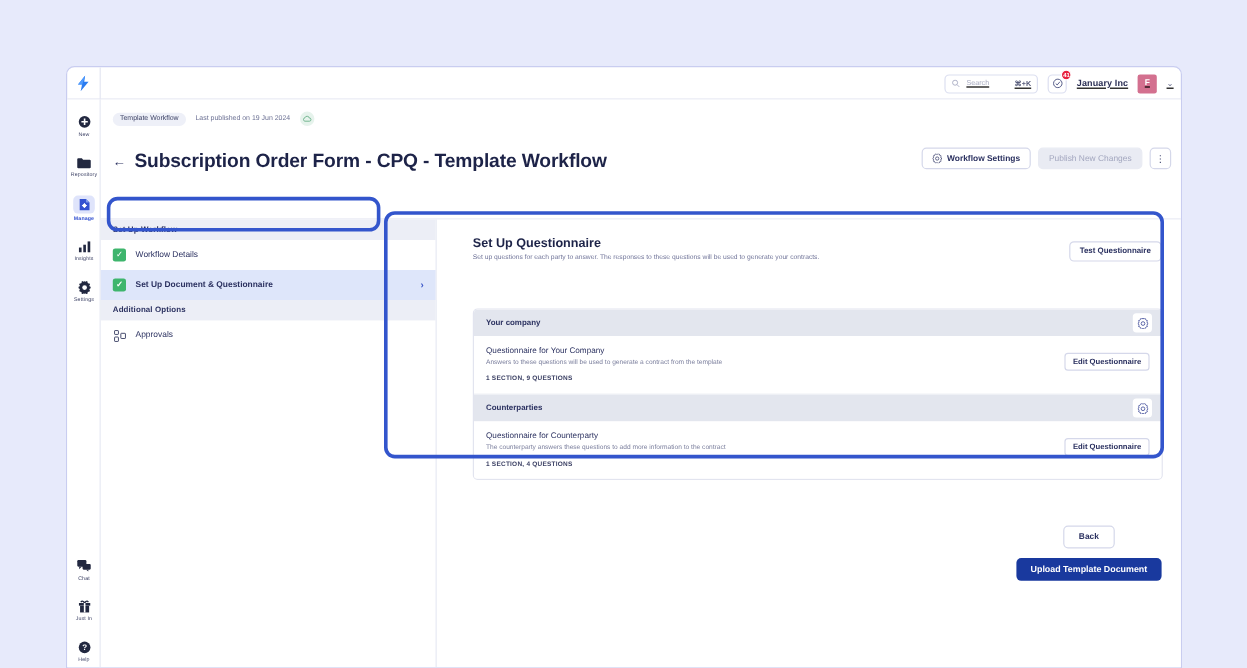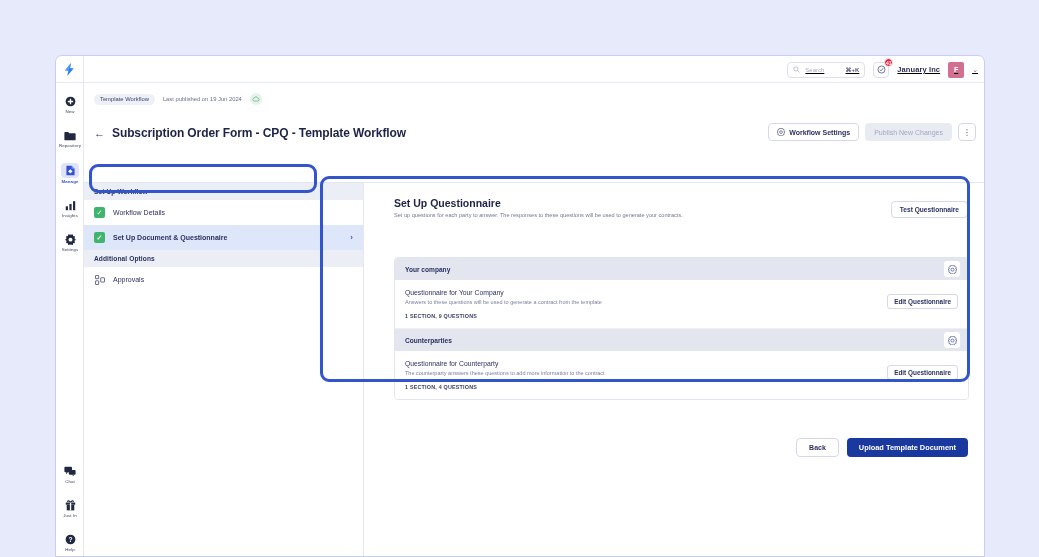--- a/index.html
+++ b/index.html
@@ -85,21 +85,21 @@
     background: #eef0f8; color: #3a3f63; border-radius: 9px;
     font-size: 5.8px; padding: 2.5px 6px; white-space: nowrap;
   }
   .pub-text { font-size: 5.8px; color: #6b7093; white-space: nowrap; }
   .cloud-ic {
     width: 12px; height: 12px; border-radius: 50%; background: #e6f3ec;
     display: flex; align-items: center; justify-content: center;
   }
   .title-row { position: absolute; left: 10px; top: 43px; display: flex; align-items: center; gap: 7px; }
   .back-arrow { font-size: 11px; color: #2b3160; cursor: pointer; line-height: 1; }
-  .page-title { font-size: 12px; font-weight: bold; color: #1d2348; letter-spacing: -.1px; }
+  .page-title { font-size: 16px; font-weight: bold; color: #1d2348; letter-spacing: -.1px; }
 
   .head-actions { position: absolute; right: 10px; top: 40px; display: flex; align-items: center; gap: 6px; }
   .btn {
     font-size: 7px; border-radius: 4px; padding: 0 8px; height: 18px;
     display: flex; align-items: center; gap: 4px; cursor: pointer; white-space: nowrap;
     font-weight: bold;
   }
   .btn-outline { background: #fff; border: 1px solid #d5d8ea; color: #2b3160; }
   .btn-disabled { background: #e9ebf3; border: 1px solid #e9ebf3; color: #a3a7bf; font-weight: normal; }
   .btn-kebab {
@@ -179,21 +179,21 @@
   .cb-desc { font-size: 5.5px; color: #7b7f9d; margin-top: 3px; }
   .cb-meta { font-size: 5.4px; color: #3a3f63; font-weight: bold; margin-top: 8px; letter-spacing: .2px; }
   .edit-btn {
     position: absolute; right: 10px; top: 14px;
     font-size: 6.4px; font-weight: bold; color: #2b3160;
     border: 1px solid #d5d8ea; border-radius: 3px; background: #fff;
     padding: 0 6px; height: 15px; display: flex; align-items: center; cursor: pointer;
   }
 
   .footer-actions {
-    position: absolute; right: 18px; top: 255px; display: flex; align-items: center; gap: 8px;
+    position: absolute; right: 18px; top: 255px; display: flex; align-items: center; gap: 8px; flex-direction: column;
   }
   .btn-back {
     font-size: 7px; font-weight: bold; color: #2b3160; background: #fff;
     border: 1px solid #d5d8ea; border-radius: 4px; height: 19px;
     padding: 0 12px; display: flex; align-items: center; cursor: pointer;
   }
   .btn-primary {
     font-size: 7.4px; font-weight: bold; color: #fff; background: #19399e;
     border-radius: 4px; height: 19px; padding: 0 12px;
     display: flex; align-items: center; cursor: pointer;

